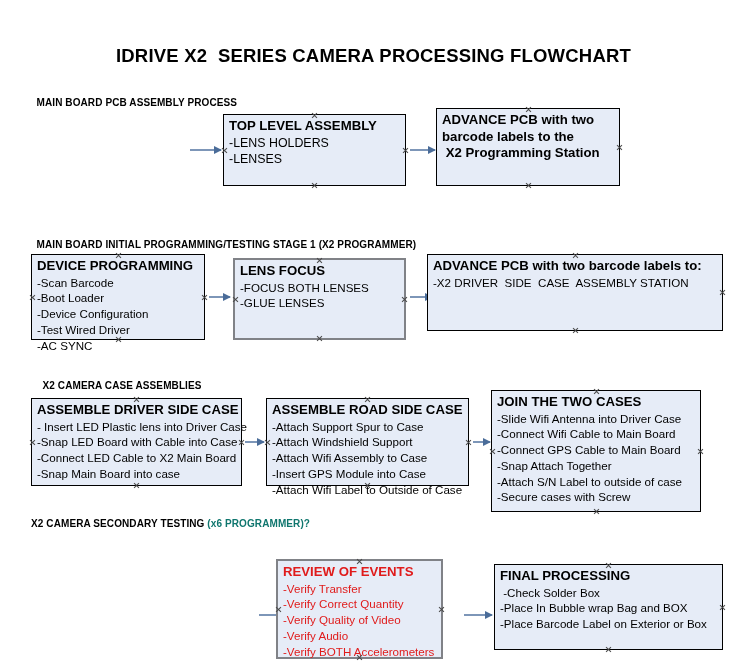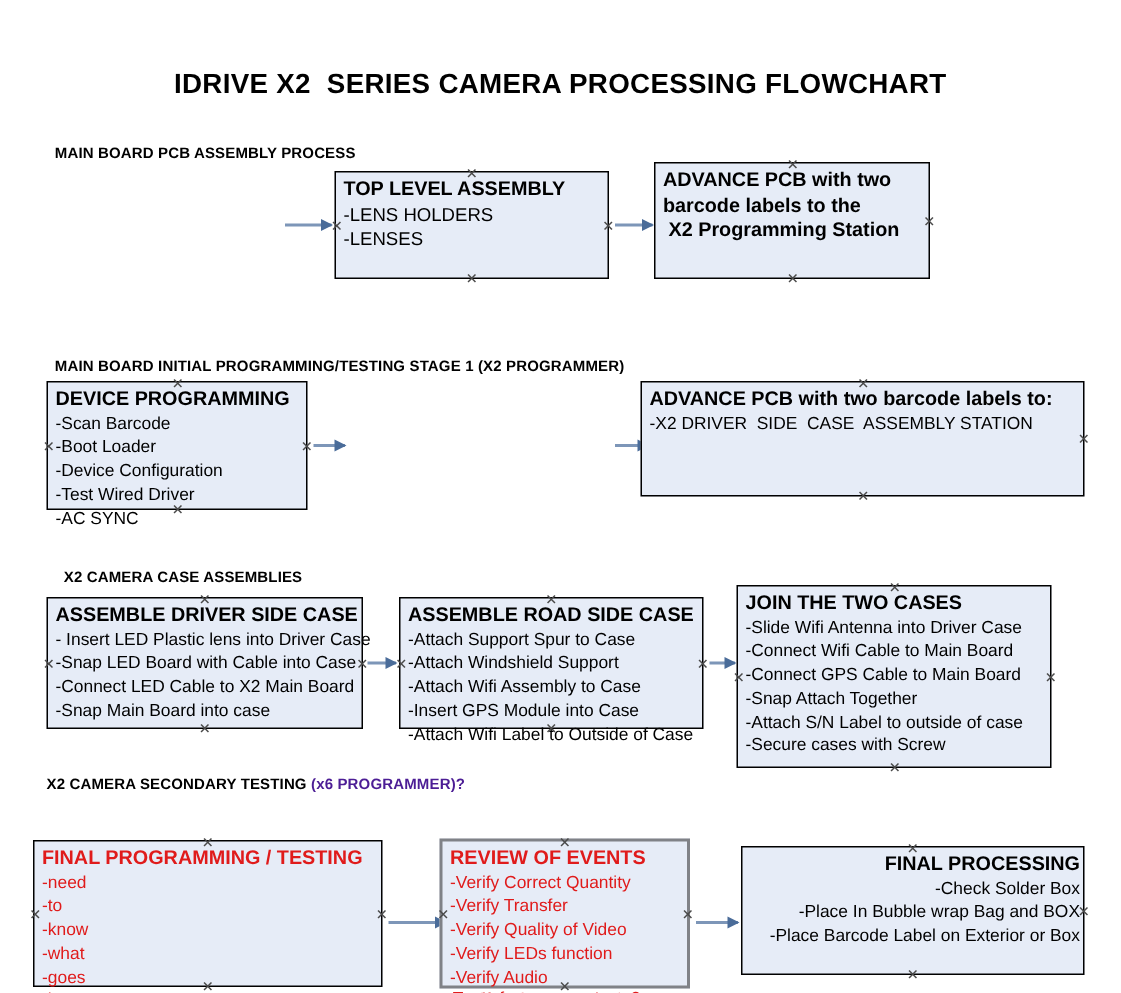--- a/index.html
+++ b/index.html
@@ -18,21 +18,21 @@
     position:absolute;left:0;top:17px;width:747px;
     text-align:center;
     font-size:18.5px;font-weight:bold;color:#000;
     letter-spacing:.2px;white-space:pre;
   }
   .section-title{
     position:absolute;
     font-size:10px;font-weight:bold;color:#000;
     white-space:pre;letter-spacing:.1px;
   }
-  .section-title .red{color:#4c1d95;}
+  .section-title .red{color:#0f766e;}
 
   
   .box{
     position:absolute;
     background:#e6ecf7;
     border:1.5px solid #000000;
     box-sizing:border-box;
     overflow:visible;
   }
   .box.gray{border:2px solid #808287;}
@@ -133,20 +133,31 @@
       <span class="li">-AC SYNC</span>
     </div>
     <span class="handle" style="left:50%;top:0;"></span>
     <span class="handle" style="left:50%;top:100%;"></span>
     <span class="handle" style="left:0;top:50%;"></span>
     <span class="handle" style="left:100%;top:50%;"></span>
   </div>
 
   <div class="arrow" style="left:209px;top:268px;width:21px;"></div>
 
+  <div class="box gray" style="left:233px;top:230px;width:173px;height:82px;">
+    <div class="inner">
+      <span class="hdr">LENS FOCUS</span>
+      <span class="li">-FOCUS BOTH LENSES</span>
+      <span class="li">-GLUE LENSES</span>
+    </div>
+    <span class="handle" style="left:50%;top:0;"></span>
+    <span class="handle" style="left:50%;top:100%;"></span>
+    <span class="handle" style="left:0;top:50%;"></span>
+    <span class="handle" style="left:100%;top:50%;"></span>
+  </div>
 
   <div class="arrow" style="left:410px;top:268px;width:22px;"></div>
 
   <div class="box" style="left:427px;top:226px;width:296px;height:77px;">
     <div class="inner">
       <span class="hdr">ADVANCE PCB with two barcode labels to:</span>
       <span class="li">-X2 DRIVER  SIDE  CASE  ASSEMBLY STATION</span>
     </div>
     <span class="handle" style="left:50%;top:0;"></span>
     <span class="handle" style="left:50%;top:100%;"></span>
@@ -201,59 +212,43 @@
       <span class="li">-Secure cases with Screw</span>
     </div>
     <span class="handle" style="left:50%;top:0;"></span>
     <span class="handle" style="left:50%;top:100%;"></span>
     <span class="handle" style="left:0;top:50%;"></span>
     <span class="handle" style="left:100%;top:50%;"></span>
   </div>
 
   <div class="section-title" style="left:31px;top:490px;"><span>X2 CAMERA SECONDARY TESTING </span><span class="red">(x6 PROGRAMMER)?</span></div>
 
-  <div class="box" style="left:22px;top:532px;width:233px;height:98px;">
-    <div class="inner">
-      <span class="hdr red">FINAL PROGRAMMING / TESTING</span>
-      <span class="li red">-need</span>
-      <span class="li red">-to</span>
-      <span class="li red">-know</span>
-      <span class="li red">-what</span>
-      <span class="li red">-goes</span>
-      <span class="li red">-here</span>
-    </div>
-    <span class="handle" style="left:50%;top:0;"></span>
-    <span class="handle" style="left:50%;top:100%;"></span>
-    <span class="handle" style="left:0;top:50%;"></span>
-    <span class="handle" style="left:100%;top:50%;"></span>
-  </div>
 
   <div class="arrow" style="left:259px;top:586px;width:38px;"></div>
 
-  <div class="box gray" style="left:293px;top:531px;width:167px;height:100px;text-decoration:underline;">
+  <div class="box gray" style="left:276px;top:531px;width:167px;height:100px;text-decoration:underline;">
     <div class="inner">
       <span class="hdr red">REVIEW OF EVENTS</span>
+      <span class="li red">-Verify Transfer</span>
       <span class="li red">-Verify Correct Quantity</span>
-      <span class="li red">-Verify Transfer</span>
       <span class="li red">-Verify Quality of Video</span>
-      <span class="li red">-Verify LEDs function</span>
       <span class="li red">-Verify Audio</span>
       <span class="li red">-Verify BOTH Accelerometers</span>
     </div>
     <span class="handle" style="left:50%;top:0;"></span>
     <span class="handle" style="left:50%;top:100%;"></span>
     <span class="handle" style="left:0;top:50%;"></span>
     <span class="handle" style="left:100%;top:50%;"></span>
   </div>
 
   <div class="overflow-line" style="left:298px;top:631px;">-Test of accessory ports?</div>
 
   <div class="arrow" style="left:464px;top:586px;width:28px;"></div>
 
-  <div class="box" style="left:494px;top:536px;width:229px;height:86px;text-align:right;">
+  <div class="box" style="left:494px;top:536px;width:229px;height:86px;">
     <div class="inner">
       <span class="hdr">FINAL PROCESSING</span>
       <span class="li"> -Check Solder Box</span>
       <span class="li">-Place In Bubble wrap Bag and BOX</span>
       <span class="li">-Place Barcode Label on Exterior or Box</span>
     </div>
     <span class="handle" style="left:50%;top:0;"></span>
     <span class="handle" style="left:50%;top:100%;"></span>
     <span class="handle" style="left:100%;top:50%;"></span>
   </div>

